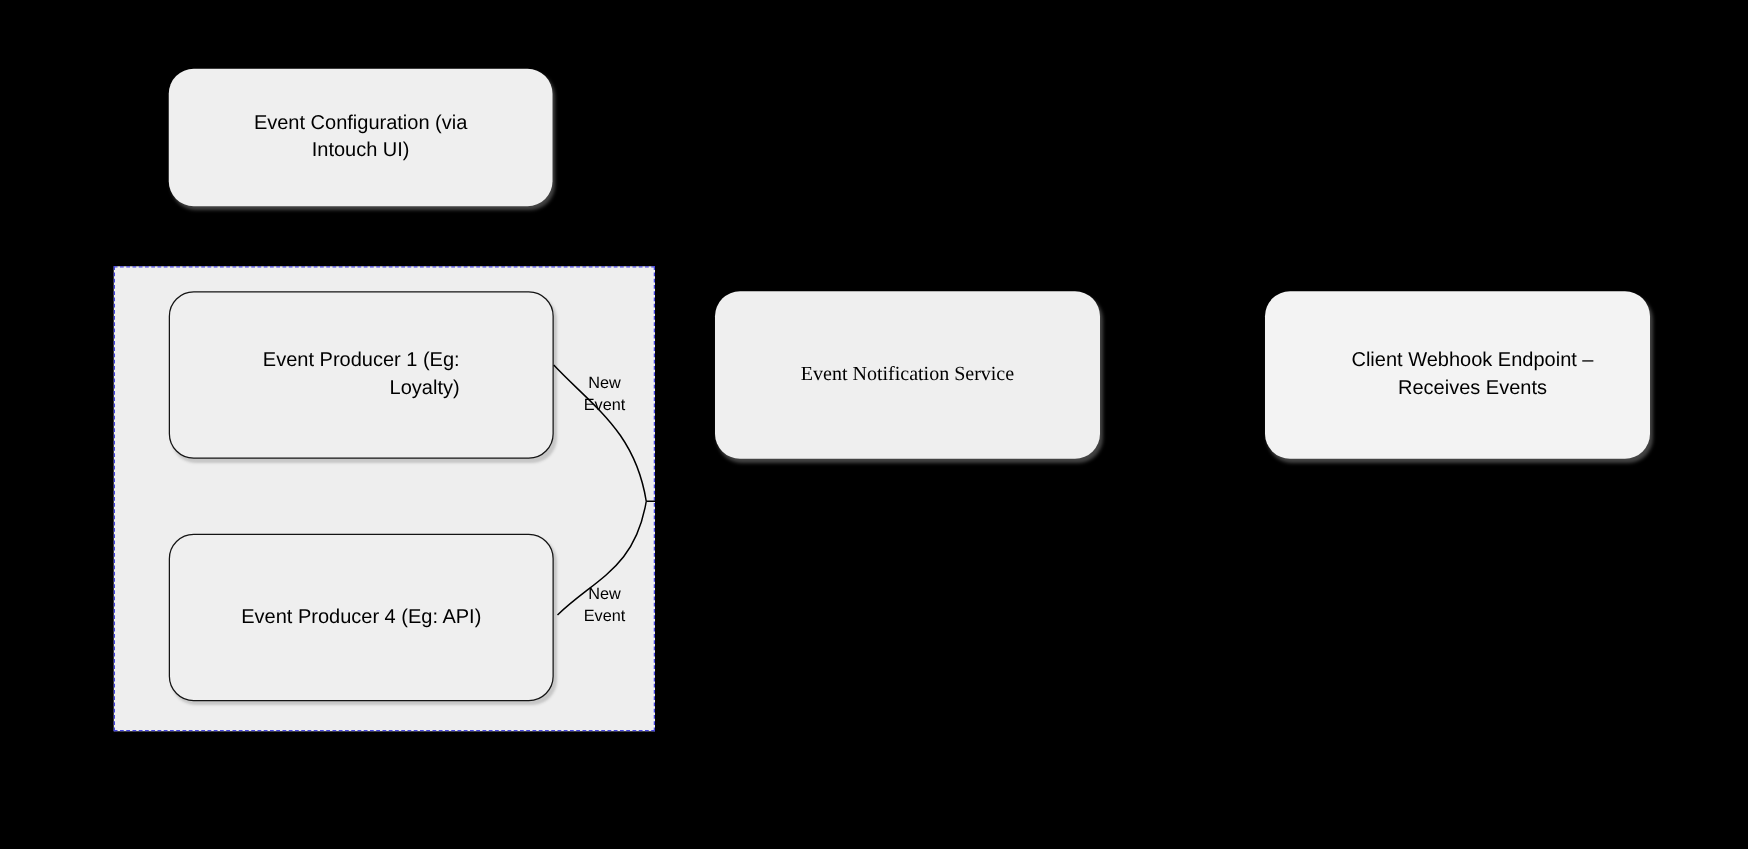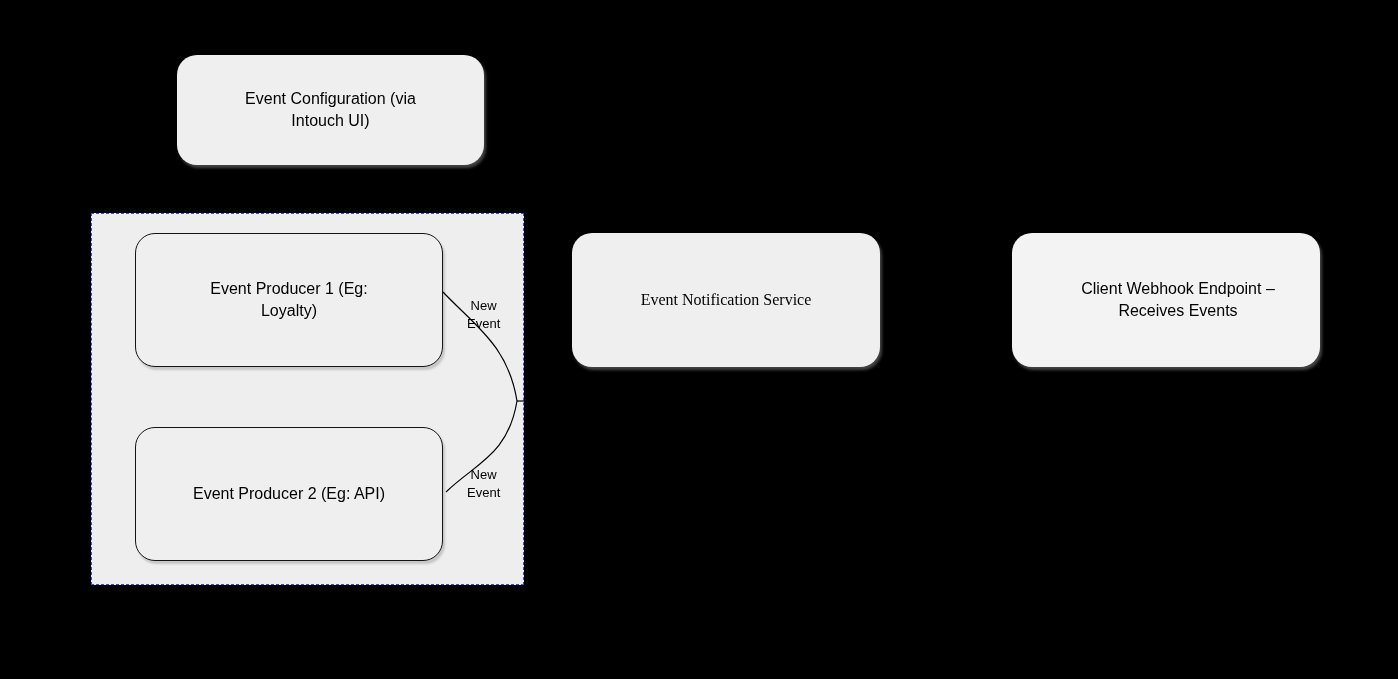--- a/index.html
+++ b/index.html
@@ -30,34 +30,34 @@
   .node .label {
     white-space: pre-line;
     padding: 0 14px;
   }
   .soft-shadow {
     box-shadow: 2px 3px 3px rgba(150,150,150,0.45);
   }
   #n-config {
     left: 135px; top: 55px; width: 307px; height: 110px;
     background: #efefef;
-    margin-left: 42px;
   }
   #n-group {
     position: absolute;
     left: 91px; top: 213px; width: 433px; height: 372px;
     background: #eeeeee;
     border: 1px dashed #4545e0;
     box-sizing: border-box;
   }
   #n-p1, #n-p2 {
     left: 135px; width: 308px; height: 134px;
     background: #efefef;
     border: 1px solid #141414;
     box-shadow: 2px 3px 2px rgba(110,110,110,0.30);
+    text-align: right;
   }
   #n-p1 { top: 233px; }
   #n-p2 { top: 427px; }
   #n-notif {
     left: 572px; top: 233px; width: 308px; height: 134px;
     background: #efefef;
     font-family: Liberation Serif, serif;
   }
   #n-webhook {
     left: 1012px; top: 233px; width: 308px; height: 134px;
@@ -89,21 +89,21 @@
   </div>
 
   <div id="n-group"></div>
 
   <div class="node" id="n-p1">
     <div class="label">Event Producer 1 (Eg:
 Loyalty)</div>
   </div>
 
   <div class="node" id="n-p2">
-    <div class="label">Event Producer 2 (Eg: API)</div>
+    <div class="label">Event Producer 4 (Eg: API)</div>
   </div>
 
   <svg id="brace" width="90" height="208" viewBox="0 0 90 208">
     <path d="M 1 1 C 32 34 66 54 75 110" fill="none" stroke="#000000" stroke-width="1.2"></path>
     <path d="M 75 110 C 66 164 34 172 4 201" fill="none" stroke="#000000" stroke-width="1.2"></path>
     <path d="M 75 110 L 84 110" fill="none" stroke="#000000" stroke-width="1.2"></path>
   </svg>
 
   <div class="edge-label" id="el-top">New
 Event</div>

